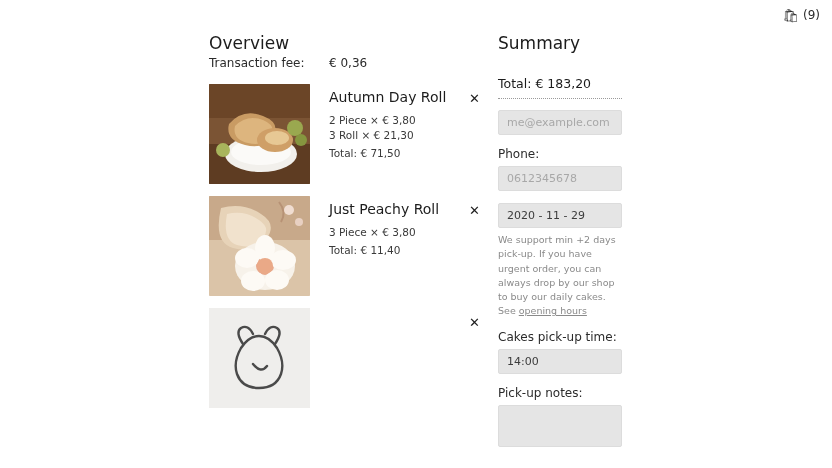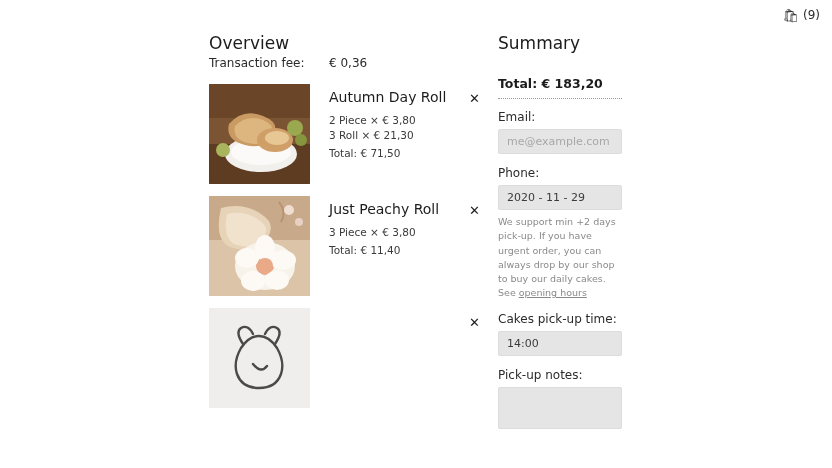--- a/index.html
+++ b/index.html
@@ -111,21 +111,21 @@
     line-height: 1;
     background: none;
     border: none;
     padding: 0;
     font-family: inherit;
   }
 
   
   .summary-total {
     font-size: 12.5px;
-    font-weight: bold;
+    font-weight: normal;
     color: #1c1c1c;
     white-space: nowrap;
     margin-bottom: 7px;
     margin-top: 23px;
   }
   .dotted-sep {
     width: 124px;
     border-top: 1px dotted #9a9a9a;
     margin-bottom: 11px;
   }
@@ -261,24 +261,24 @@
 
   </div>
 
   <div class="col-right">
 
     <div class="col-heading">Summary</div>
 
     <div class="summary-total">Total: € 183,20</div>
     <div class="dotted-sep"></div>
 
-    <div class="field-label">Email:</div>
     <input class="field-input" type="text" value="" placeholder="me@example.com" style="">
 
     <div class="field-label">Phone:</div>
+    <input class="field-input" type="text" value="" placeholder="0612345678" style="">
 
     <input class="field-input" type="text" value="2020 - 11 - 29" style="">
 
     <div class="helper-text">
       <span>We support min +2 days pick-up. If you have urgent order, you can always drop by our shop to buy our daily cakes. See </span><span class="helper-link">opening hours</span>
     </div>
 
     <div class="field-label nowrap">Cakes pick-up time:</div>
     <input class="field-input" type="text" value="14:00" style="">
 

